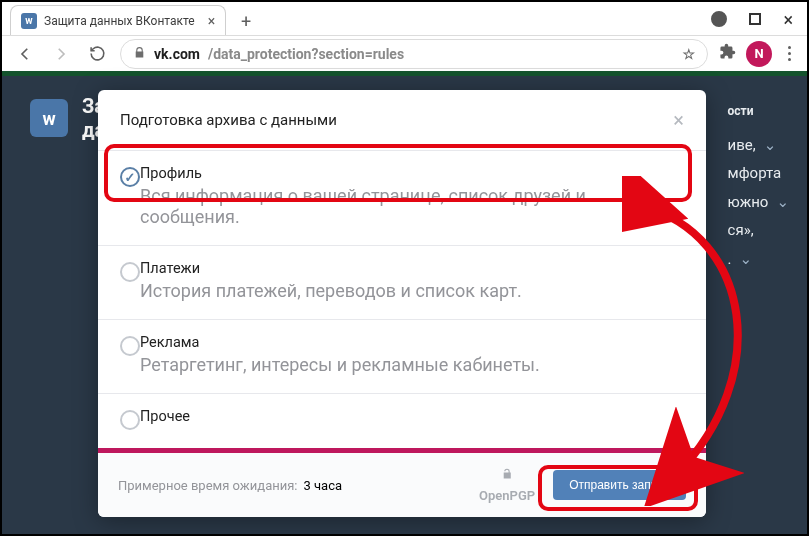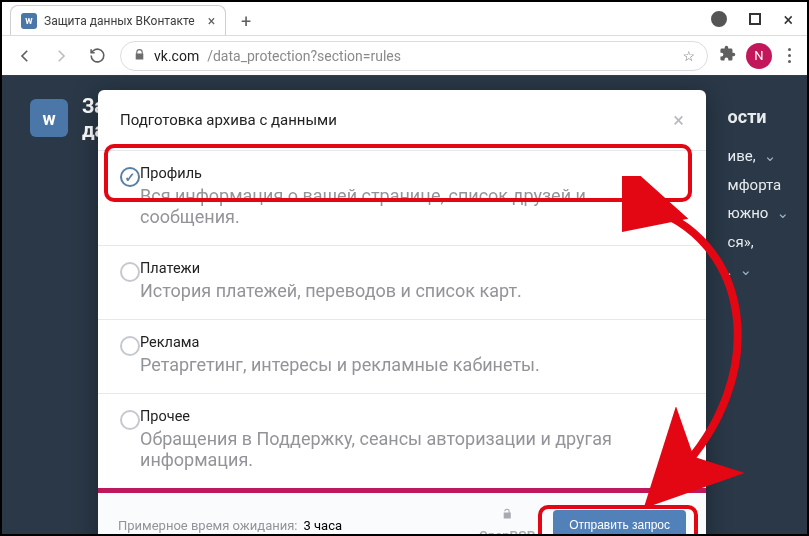--- a/index.html
+++ b/index.html
@@ -26,21 +26,21 @@
   }
   .favicon { width: 16px; height: 16px; background:#4a76a8; border-radius:3px; display:flex;align-items:center;justify-content:center;color:#fff;font-weight:700;font-size:10px;}
   .tab-close { margin-left: 6px; color:#5f5f5f; font-size:14px;}
   .newtab { width:28px;height:28px;display:flex;align-items:center;justify-content:center;color:#5f5f5f;font-size:18px;margin-left:6px;}
   .win-controls { position:absolute; right:6px; top:0; height:34px; display:flex; align-items:center; gap:22px; padding-right:8px;}
   .win-controls .circle { width:16px;height:16px;border:2px solid #555;border-radius:50%; background:#555;}
   .win-controls .sq { width:12px;height:12px;border:2px solid #333;}
   .win-controls .x { font-size:18px;color:#333;}
   .toolbar {
     height: 40px; display:flex; align-items:center; gap:10px;
-    padding: 0 10px; background:#fff; border-bottom:1px solid #14532d;
+    padding: 0 10px; background:#fff; border-bottom:5px solid #14532d;font-weight:bold;
   }
   .nav-btn { width:26px;height:26px;display:flex;align-items:center;justify-content:center;color:#5f5f5f;border-radius:50%;}
   .addr {
     flex:1; height:30px; border:1px solid #dcdcdc; border-radius:15px;
     display:flex; align-items:center; padding:0 12px; font-size:14px; color:#6d6d6d; gap:8px;
   }
   .addr .host { color:#202020;}
   .addr .path { color:#8a8a8a;}
   .addr .star { margin-left:auto; color:#6d6d6d;}
   .ext-icon { width:18px; text-align:center; color:#5f5f5f; }
@@ -54,21 +54,21 @@
     background: #2a3847;
   }
   .vk-header {
     position:absolute; top:18px; left:28px; display:flex; align-items:center; gap:14px; color:#fff;
   }
   .vk-logo { width:38px;height:38px;background:#4a76a8;border-radius:6px;display:flex;align-items:center;justify-content:center;color:#fff;font-weight:700;font-size:18px;}
   .vk-header .txt { font-size:20px; font-weight:700; line-height:1.2;}
   .right-peek {
     position:absolute; right:18px; top:24px; color:#e8ecef; font-size:15px; line-height:1.9; text-align:left;
   }
-  .right-peek .bold { font-weight:700; font-size:18px; display:block; margin-bottom:8px;}
+  .right-peek .bold { font-weight:700; font-size:12px; display:block; margin-bottom:8px;}
   .right-peek .ch { color:#9fb4c9; margin-left:8px;}
 
   
   .modal {
     position:absolute; top:14px; left:96px; width:608px;
     background:#fff; border-radius:6px; box-shadow:0 4px 24px rgba(0,0,0,.35);
   }
   .modal-head {
     padding:18px 22px; border-bottom:1px solid #e7e8ec; display:flex; align-items:center;
     font-size:15px; color:#222; font-weight:400;
@@ -203,21 +203,20 @@
       <span class="radio"></span>
       <div>
         <div class="opt-title">Реклама</div>
         <div class="opt-desc">Ретаргетинг, интересы и рекламные кабинеты.</div>
       </div>
     </div>
     <div class="option" style="border-bottom:5px solid #be185d;">
       <span class="radio"></span>
       <div>
         <div class="opt-title">Прочее</div>
-        <div class="opt-desc">Обращения в Поддержку, сеансы авторизации и другая информация.</div>
       </div>
     </div>
 
     <div class="modal-foot">
       <span>Примерное время ожидания:</span>
       <span class="wait-val">3 часа</span>
       <span class="openpgp">
         <span class="lock">
           <svg width="13" height="13" viewBox="0 0 24 24" fill="#a7abb1">
               <path d="M17 10h1v11H5V10h9V8a3 3 0 1 0-6 0H6a5 5 0 1 1 10 0v2h1z"></path>

